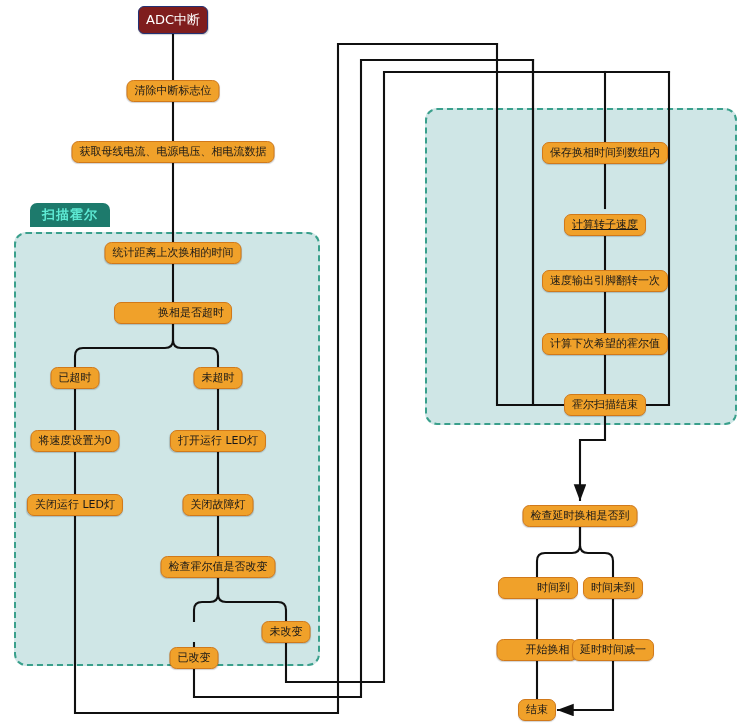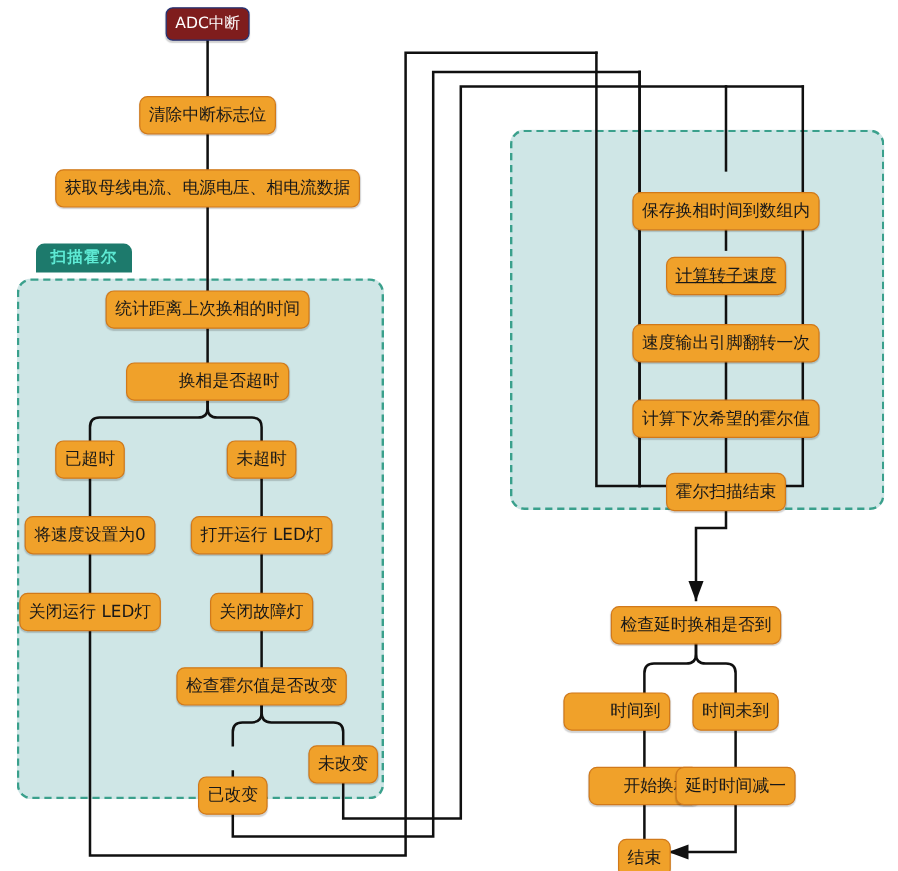--- a/index.html
+++ b/index.html
@@ -39,28 +39,28 @@
     white-space: nowrap;
     line-height: 15px;
   }
   .node {
     position: absolute;
     box-sizing: border-box;
     background: #f0a12a;
     border: 1px solid #d1791a;
     border-radius: 7px;
     color: #181818;
-    font-size: 14px;
+    font-size: 11px;
     line-height: 12px;
     white-space: nowrap;
     display: flex;
     align-items: center;
     justify-content: center;
     padding: 0 7px;
-    height: 32px;
+    height: 22px;
     transform: translateX(-50%);
     box-shadow: 0 1px 1px rgba(0,0,0,0.18);
   }
   .node.start {
     background: #7f1d1d;
     border: 1px solid #223275;
     color: #ffffff;
     font-size: 13px;
     height: 28px;
     border-radius: 6px;
@@ -140,26 +140,26 @@
       <div class="node" style="left: 173px; top: 302px; padding-left: 43px;">换相是否超时</div>
       <div class="node" style="left: 75px; top: 367px;">已超时</div>
       <div class="node" style="left: 218px; top: 367px;">未超时</div>
       <div class="node" style="left: 75px; top: 430px;">将速度设置为0</div>
       <div class="node" style="left: 218px; top: 430px;">打开运行 LED灯</div>
       <div class="node" style="left: 75px; top: 494px;">关闭运行 LED灯</div>
       <div class="node" style="left: 218px; top: 494px;">关闭故障灯</div>
       <div class="node" style="left: 218px; top: 556px;">检查霍尔值是否改变</div>
       <div class="node" style="left: 194px; top: 621px; margin-top: 26px;">已改变</div>
       <div class="node" style="left: 286px; top: 621px;">未改变</div>
-      <div class="node" style="left: 605px; top: 160px;">保存换相时间到数组内</div>
+      <div class="node" style="left: 605px; top: 142px;">保存换相时间到数组内</div>
       <div class="node" style="left: 605px; top: 214px; text-decoration: underline;">计算转子速度</div>
       <div class="node" style="left: 605px; top: 270px;">速度输出引脚翻转一次</div>
       <div class="node" style="left: 605px; top: 333px;">计算下次希望的霍尔值</div>
       <div class="node" style="left: 605px; top: 394px;">霍尔扫描结束</div>
       <div class="node" style="left: 580px; top: 505px;">检查延时换相是否到</div>
-      <div class="node" style="left: 514px; top: 577px; padding-left: 38px;">时间到</div>
+      <div class="node" style="left: 538px; top: 577px; padding-left: 38px;">时间到</div>
       <div class="node" style="left: 613px; top: 577px;">时间未到</div>
       <div class="node" style="left: 537px; top: 639px; padding-left: 28px;">开始换相</div>
       <div class="node" style="left: 613px; top: 639px;">延时时间减一</div>
       <div class="node" style="left: 537px; top: 699px;">结束</div>
     </div>
 
 </div>
 
 </body></html>

